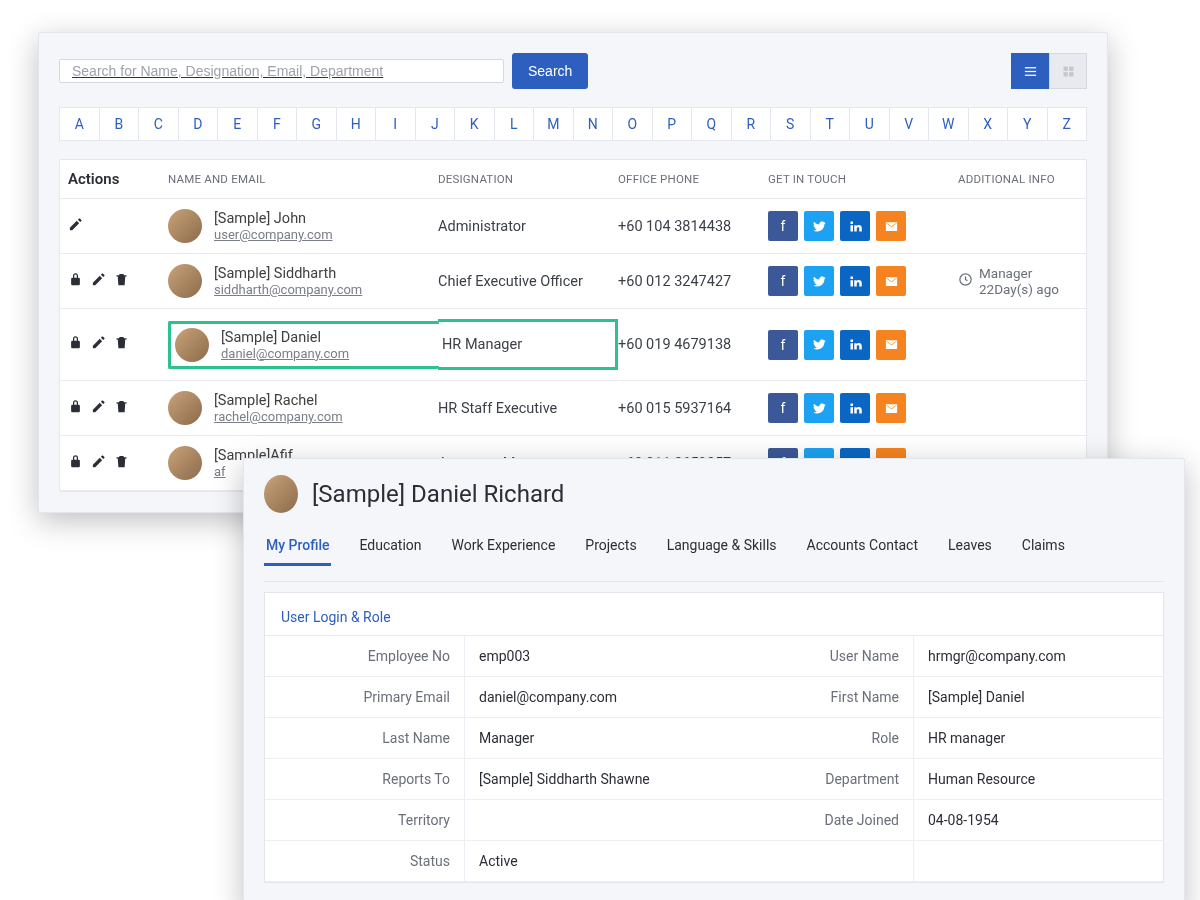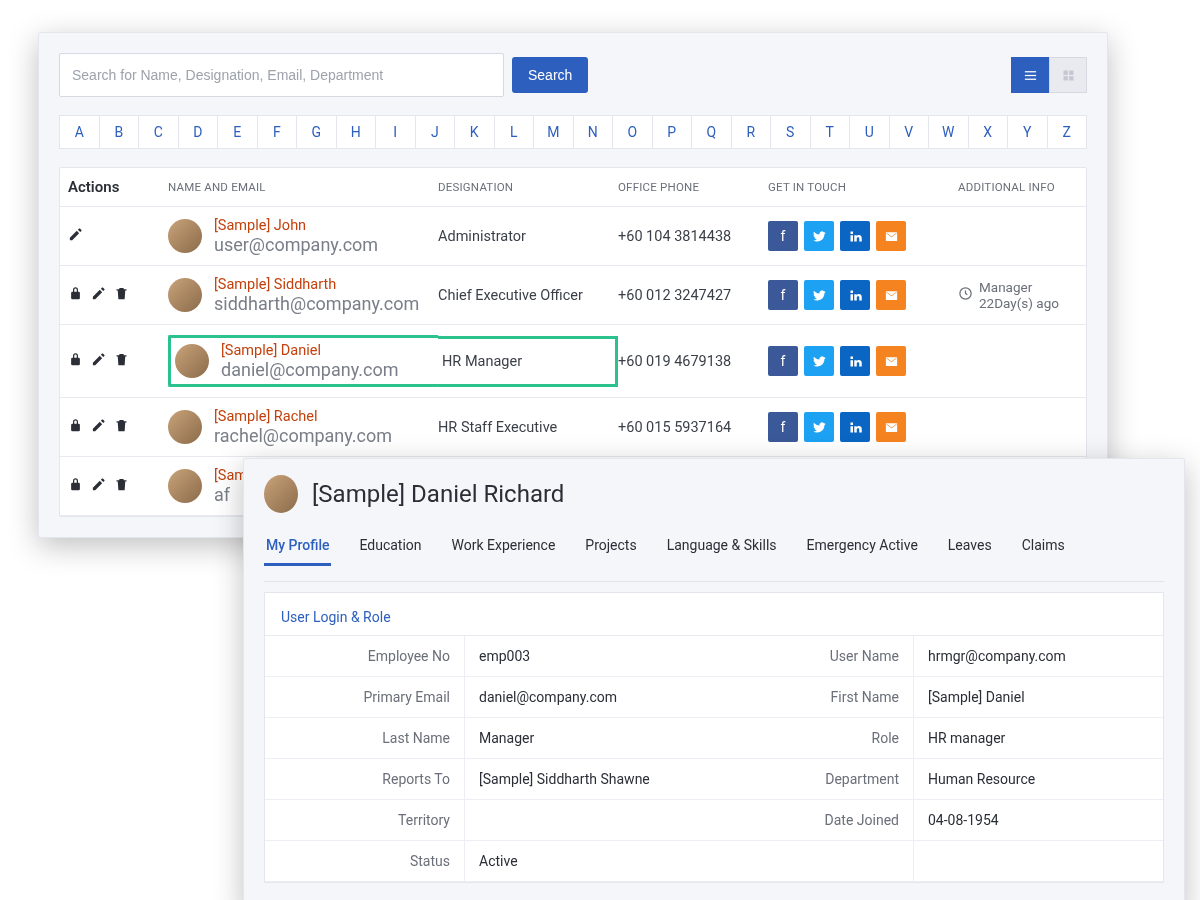--- a/index.html
+++ b/index.html
@@ -29,27 +29,28 @@
     background: #f5f6f9;
   }
   .search-row {
     display: flex;
     align-items: center;
     gap: 8px;
     margin-bottom: 18px;
   }
   .search-input {
     flex: 0 0 445px;
-    height: 44px;
+    height: 24px;
     border: 1px solid #d6d9e2;
     background: #fff;
     padding: 0 12px;
     font-size: 14px;
     color: #333;
     border-radius: 2px;
+    text-decoration: underline;
   }
   .search-input::placeholder { color: #9ea2ac; }
   .btn-primary {
     background: #2d5fbe;
     color: #fff;
     border: none;
     height: 36px;
     padding: 0 16px;
     font-size: 14px;
     border-radius: 3px;
@@ -111,22 +112,22 @@
   .emp-header .actions-hdr { font-weight:600; font-size:15px; color:#2b2e36; text-transform:none; letter-spacing:0;}
   .emp-row { font-size: 14.5px; color:#3b3f48; }
   .emp-row .name-cell { display:flex; align-items:center; gap:12px; }
   .avatar {
     width: 34px; height:34px; border-radius:50%;
     background: linear-gradient(135deg,#c9a37a,#8b6b4a);
     flex:0 0 34px;
     display:flex; align-items:center; justify-content:center;
     color:#fff; font-size:14px;
   }
-  .name-lines .nm { color:#c2410c; }
-  .name-lines .em { color:#7a7e88; font-size:18px; }
+  .name-lines .nm { color:#404040; }
+  .name-lines .em { color:#7a7e88; font-size:13px;text-decoration:underline; }
   .action-icons { display:flex; gap:8px; color:#2b2e36; font-size:15px; }
   .action-icons .ico { cursor:pointer; }
   .social { display:flex; gap:6px; }
   .sbtn {
     width:30px; height:30px; color:#fff;
     display:flex; align-items:center; justify-content:center;
     font-size:14px; cursor:pointer; border-radius:2px;
   }
   .fb { background:#3b5998; }
   .tw { background:#1da1f2; }
@@ -462,21 +463,21 @@
     <div class="avatar"></div>
     <div class="profile-title">[Sample] Daniel Richard</div>
   </div>
 
   <div class="tabs" id="profile-tabs">
       <div class="tab active">My Profile</div>
       <div class="tab">Education</div>
       <div class="tab">Work Experience</div>
       <div class="tab">Projects</div>
       <div class="tab">Language &amp; Skills</div>
-      <div class="tab">Emergency Active</div>
+      <div class="tab">Accounts Contact</div>
       <div class="tab">Leaves</div>
       <div class="tab">Claims</div>
     </div>
 
   <div class="section-box">
     <div class="section-title">User Login &amp; Role</div>
     <div class="kv-grid">
       <div class="k">Employee No</div>
       <div class="v">emp003</div>
       <div class="k">User Name</div>

